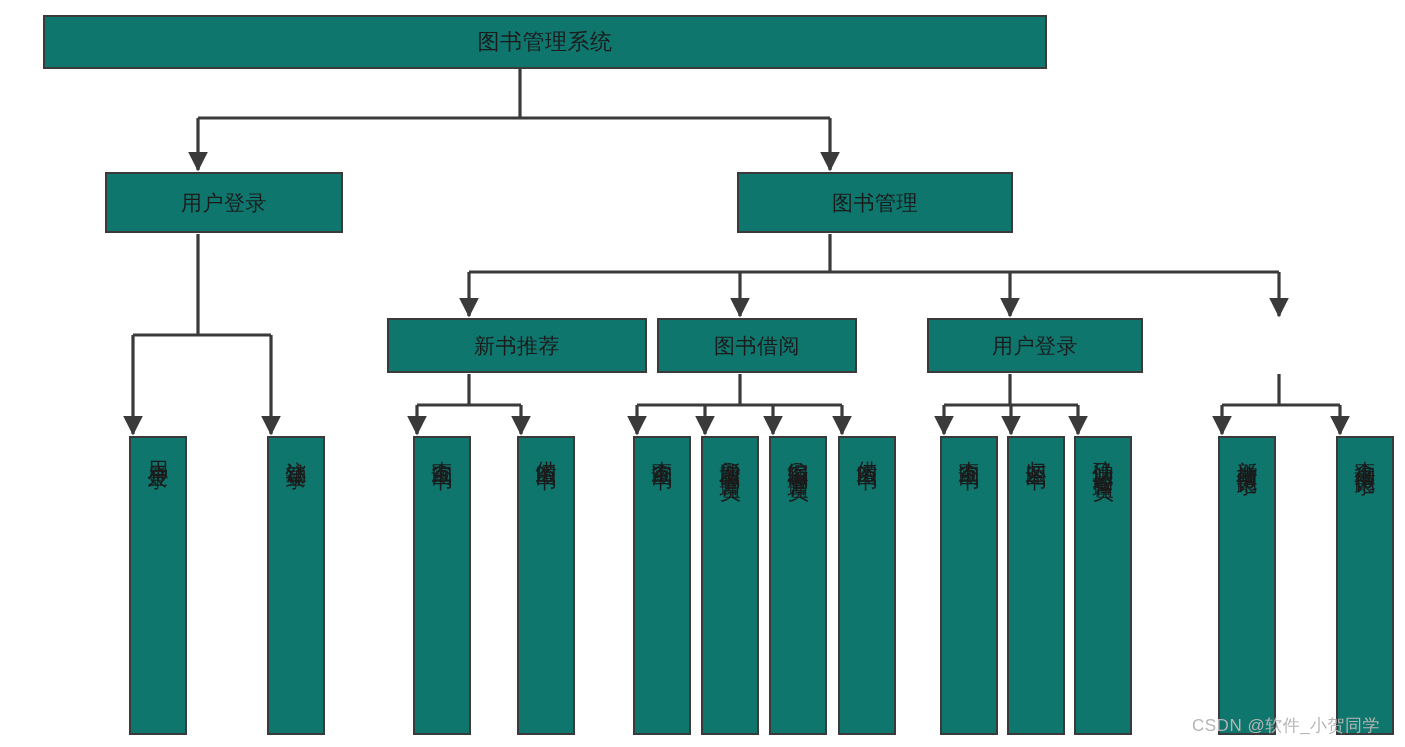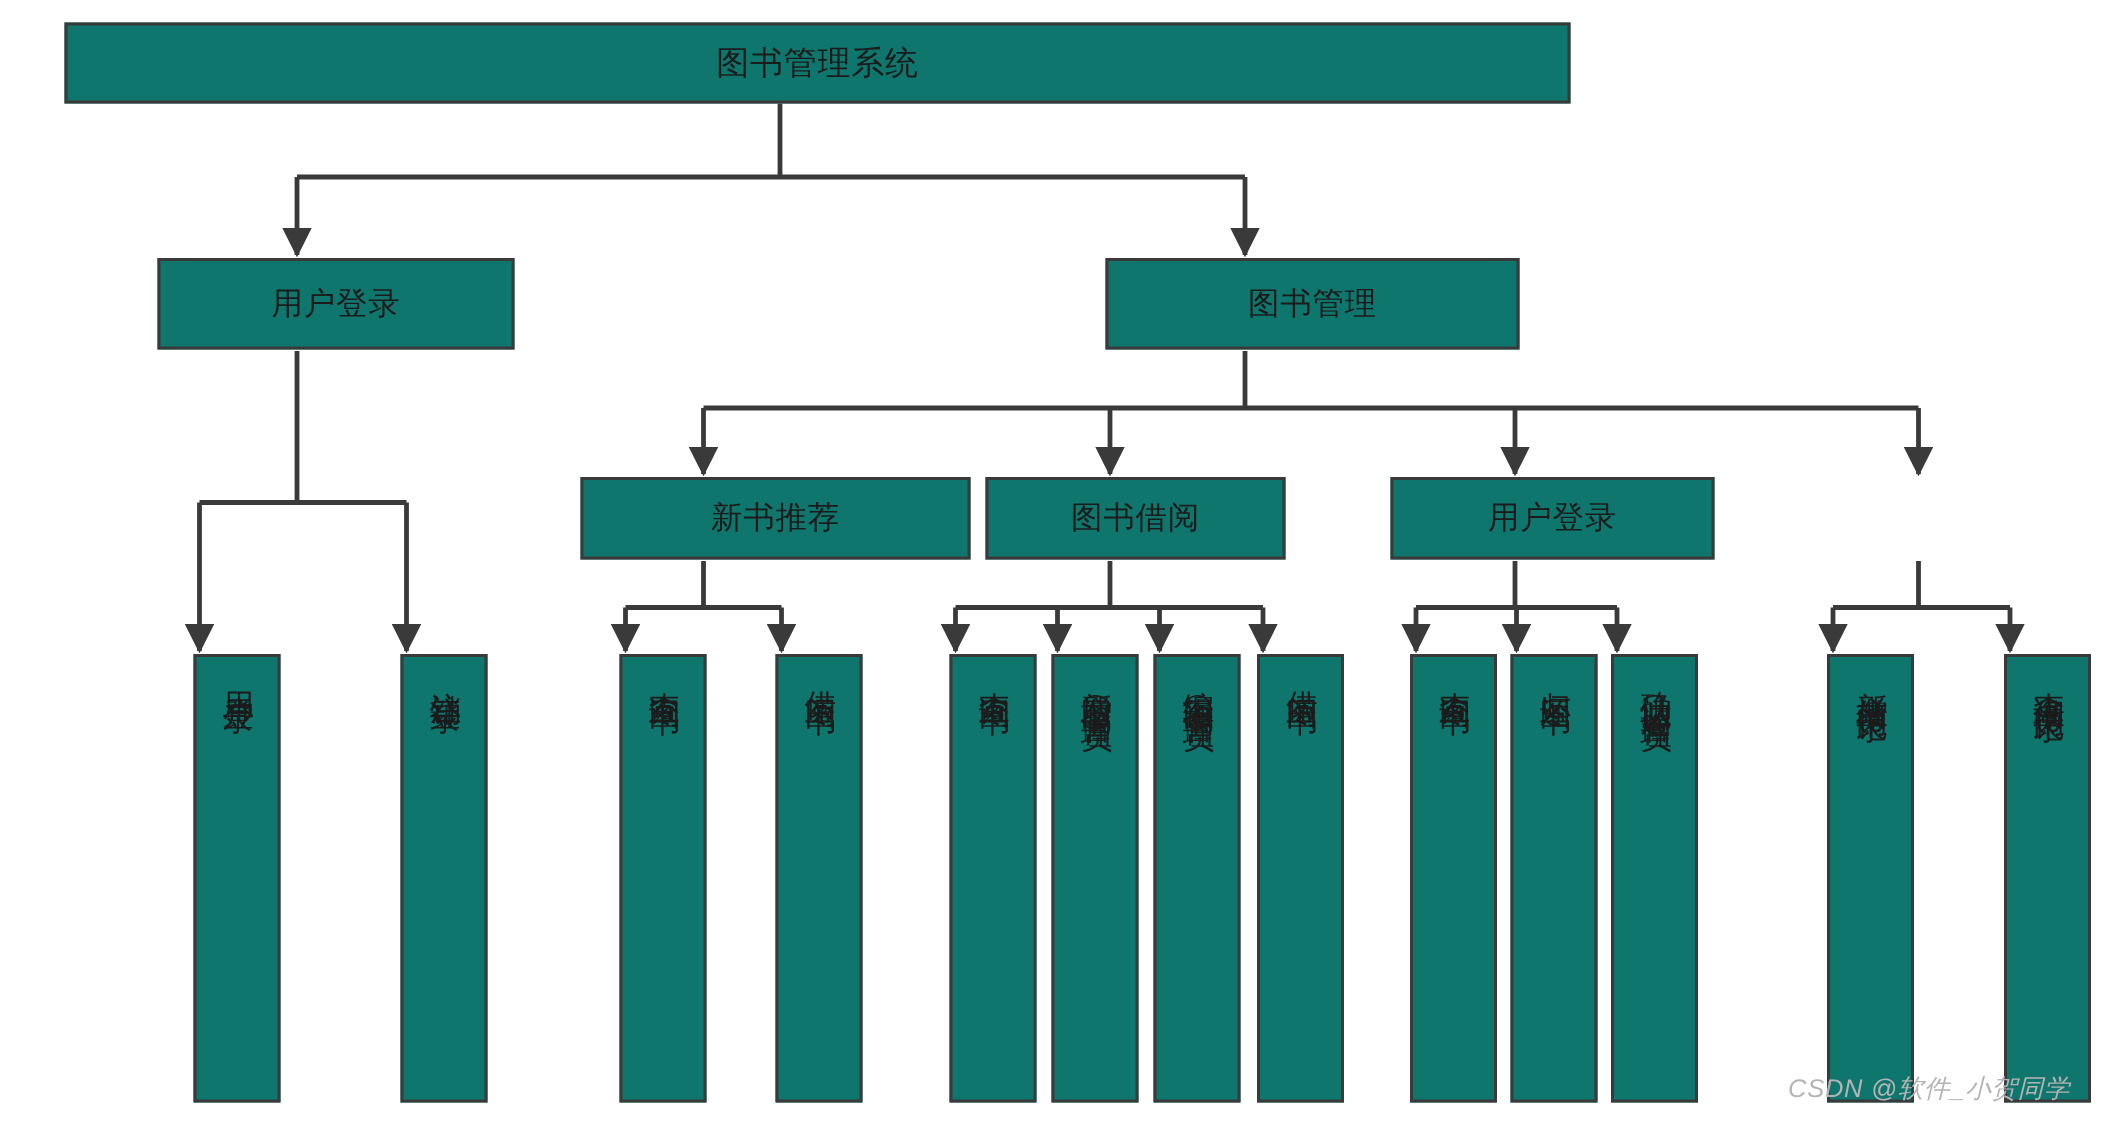--- a/index.html
+++ b/index.html
@@ -63,21 +63,20 @@
   .node.root .label { font-size: 22px; }
   .watermark {
     position: absolute;
     left: 1192px;
     top: 714px;
     font-size: 17px;
     color: #b4b4b4;
     letter-spacing: 0.5px;
     white-space: nowrap;
     user-select: none;
-    font-style: italic;
   }
 </style>
 </head>
 <body>
 
 <div id="diagram-root">
 
   <svg class="edges" viewBox="0 0 1405 747">
     <defs>
       <marker id="arrow" viewBox="0 0 10 10" refX="9.2" refY="5" markerWidth="6.2" markerHeight="6.2" orient="auto-start-reverse">

